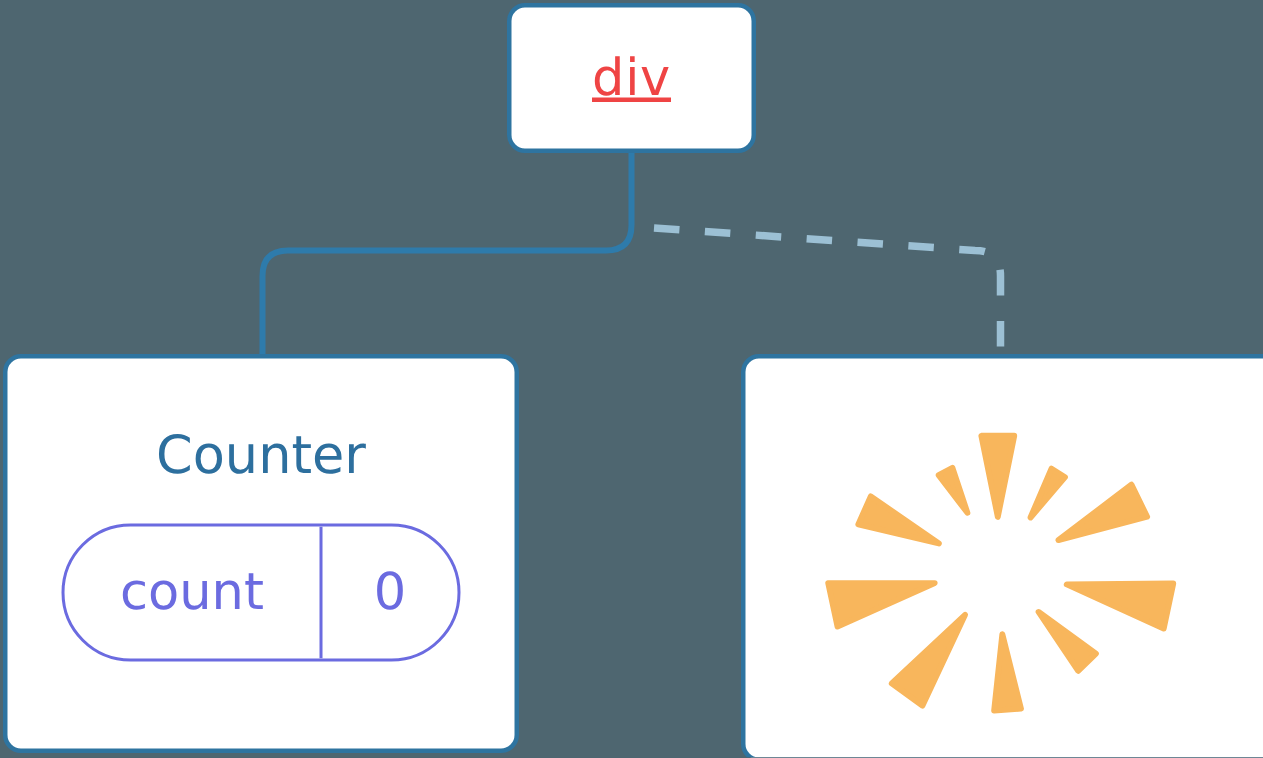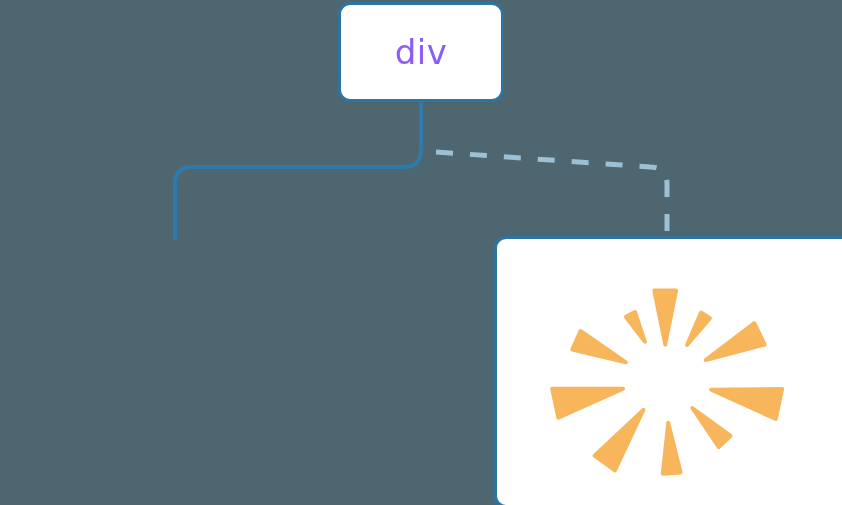--- a/index.html
+++ b/index.html
@@ -42,23 +42,24 @@
     left: 338px;
     top: 2px;
     width: 166px;
     height: 100px;
     display: flex;
     align-items: center;
     justify-content: center;
   }
   #node-div .node-title {
     font-size: 34px;
-    color: #8b5cf6;
+    color: #ef4444;
     letter-spacing: 0.5px;
     line-height: 1;
+    text-decoration: underline;
   }
 
   
   #node-counter {
     left: 2px;
     top: 236px;
     width: 344px;
     height: 266px;
     display: flex;
     flex-direction: column;
@@ -133,20 +134,28 @@
 
     <path d="M 421 102 L 421 150 Q 421 167 404 167 L 192 167 Q 175 167 175 184 L 175 238" fill="none" stroke="#2e7bab" stroke-width="4" stroke-linecap="round" stroke-linejoin="round"></path>
 
     <path d="M 436 152 L 650 167 Q 667 167 667 184 L 667 238" fill="none" stroke="#9cc0d4" stroke-width="5" stroke-linecap="butt" stroke-linejoin="round" stroke-dasharray="17 17"></path>
   </svg>
 
   <div class="node" id="node-div">
     <span class="node-title">div</span>
   </div>
 
+  <div class="node" id="node-counter">
+    <span class="node-title">Counter</span>
+    <div class="state-pill">
+      <span class="pill-key">count</span>
+      <span class="pill-divider"></span>
+      <span class="pill-value">0</span>
+    </div>
+  </div>
 
   <div class="node" id="node-burst">
     <svg class="burst-canvas" viewBox="0 0 360 272" preserveAspectRatio="xMidYMid meet">
       <g id="burst-rays">
           <path d="M 171.0 108.0 L 159.8 52.7 L 182.2 52.7 Z" fill="#f8b65c" stroke="#f8b65c" stroke-width="4" stroke-linejoin="round"></path>
           <path d="M 193.3 108.4 L 207.6 75.1 L 216.8 80.9 Z" fill="#f8b65c" stroke="#f8b65c" stroke-width="4" stroke-linejoin="round"></path>
           <path d="M 212.3 123.8 L 262.1 86.0 L 272.8 107.9 Z" fill="#f8b65c" stroke="#f8b65c" stroke-width="4" stroke-linejoin="round"></path>
           <path d="M 218.0 154.0 L 290.6 153.4 L 284.1 184.1 Z" fill="#f8b65c" stroke="#f8b65c" stroke-width="4" stroke-linejoin="round"></path>
           <path d="M 198.8 172.8 L 237.9 201.2 L 225.8 212.9 Z" fill="#f8b65c" stroke="#f8b65c" stroke-width="4" stroke-linejoin="round"></path>
           <path d="M 174.1 187.9 L 186.8 238.7 L 168.5 240.0 Z" fill="#f8b65c" stroke="#f8b65c" stroke-width="4" stroke-linejoin="round"></path>

